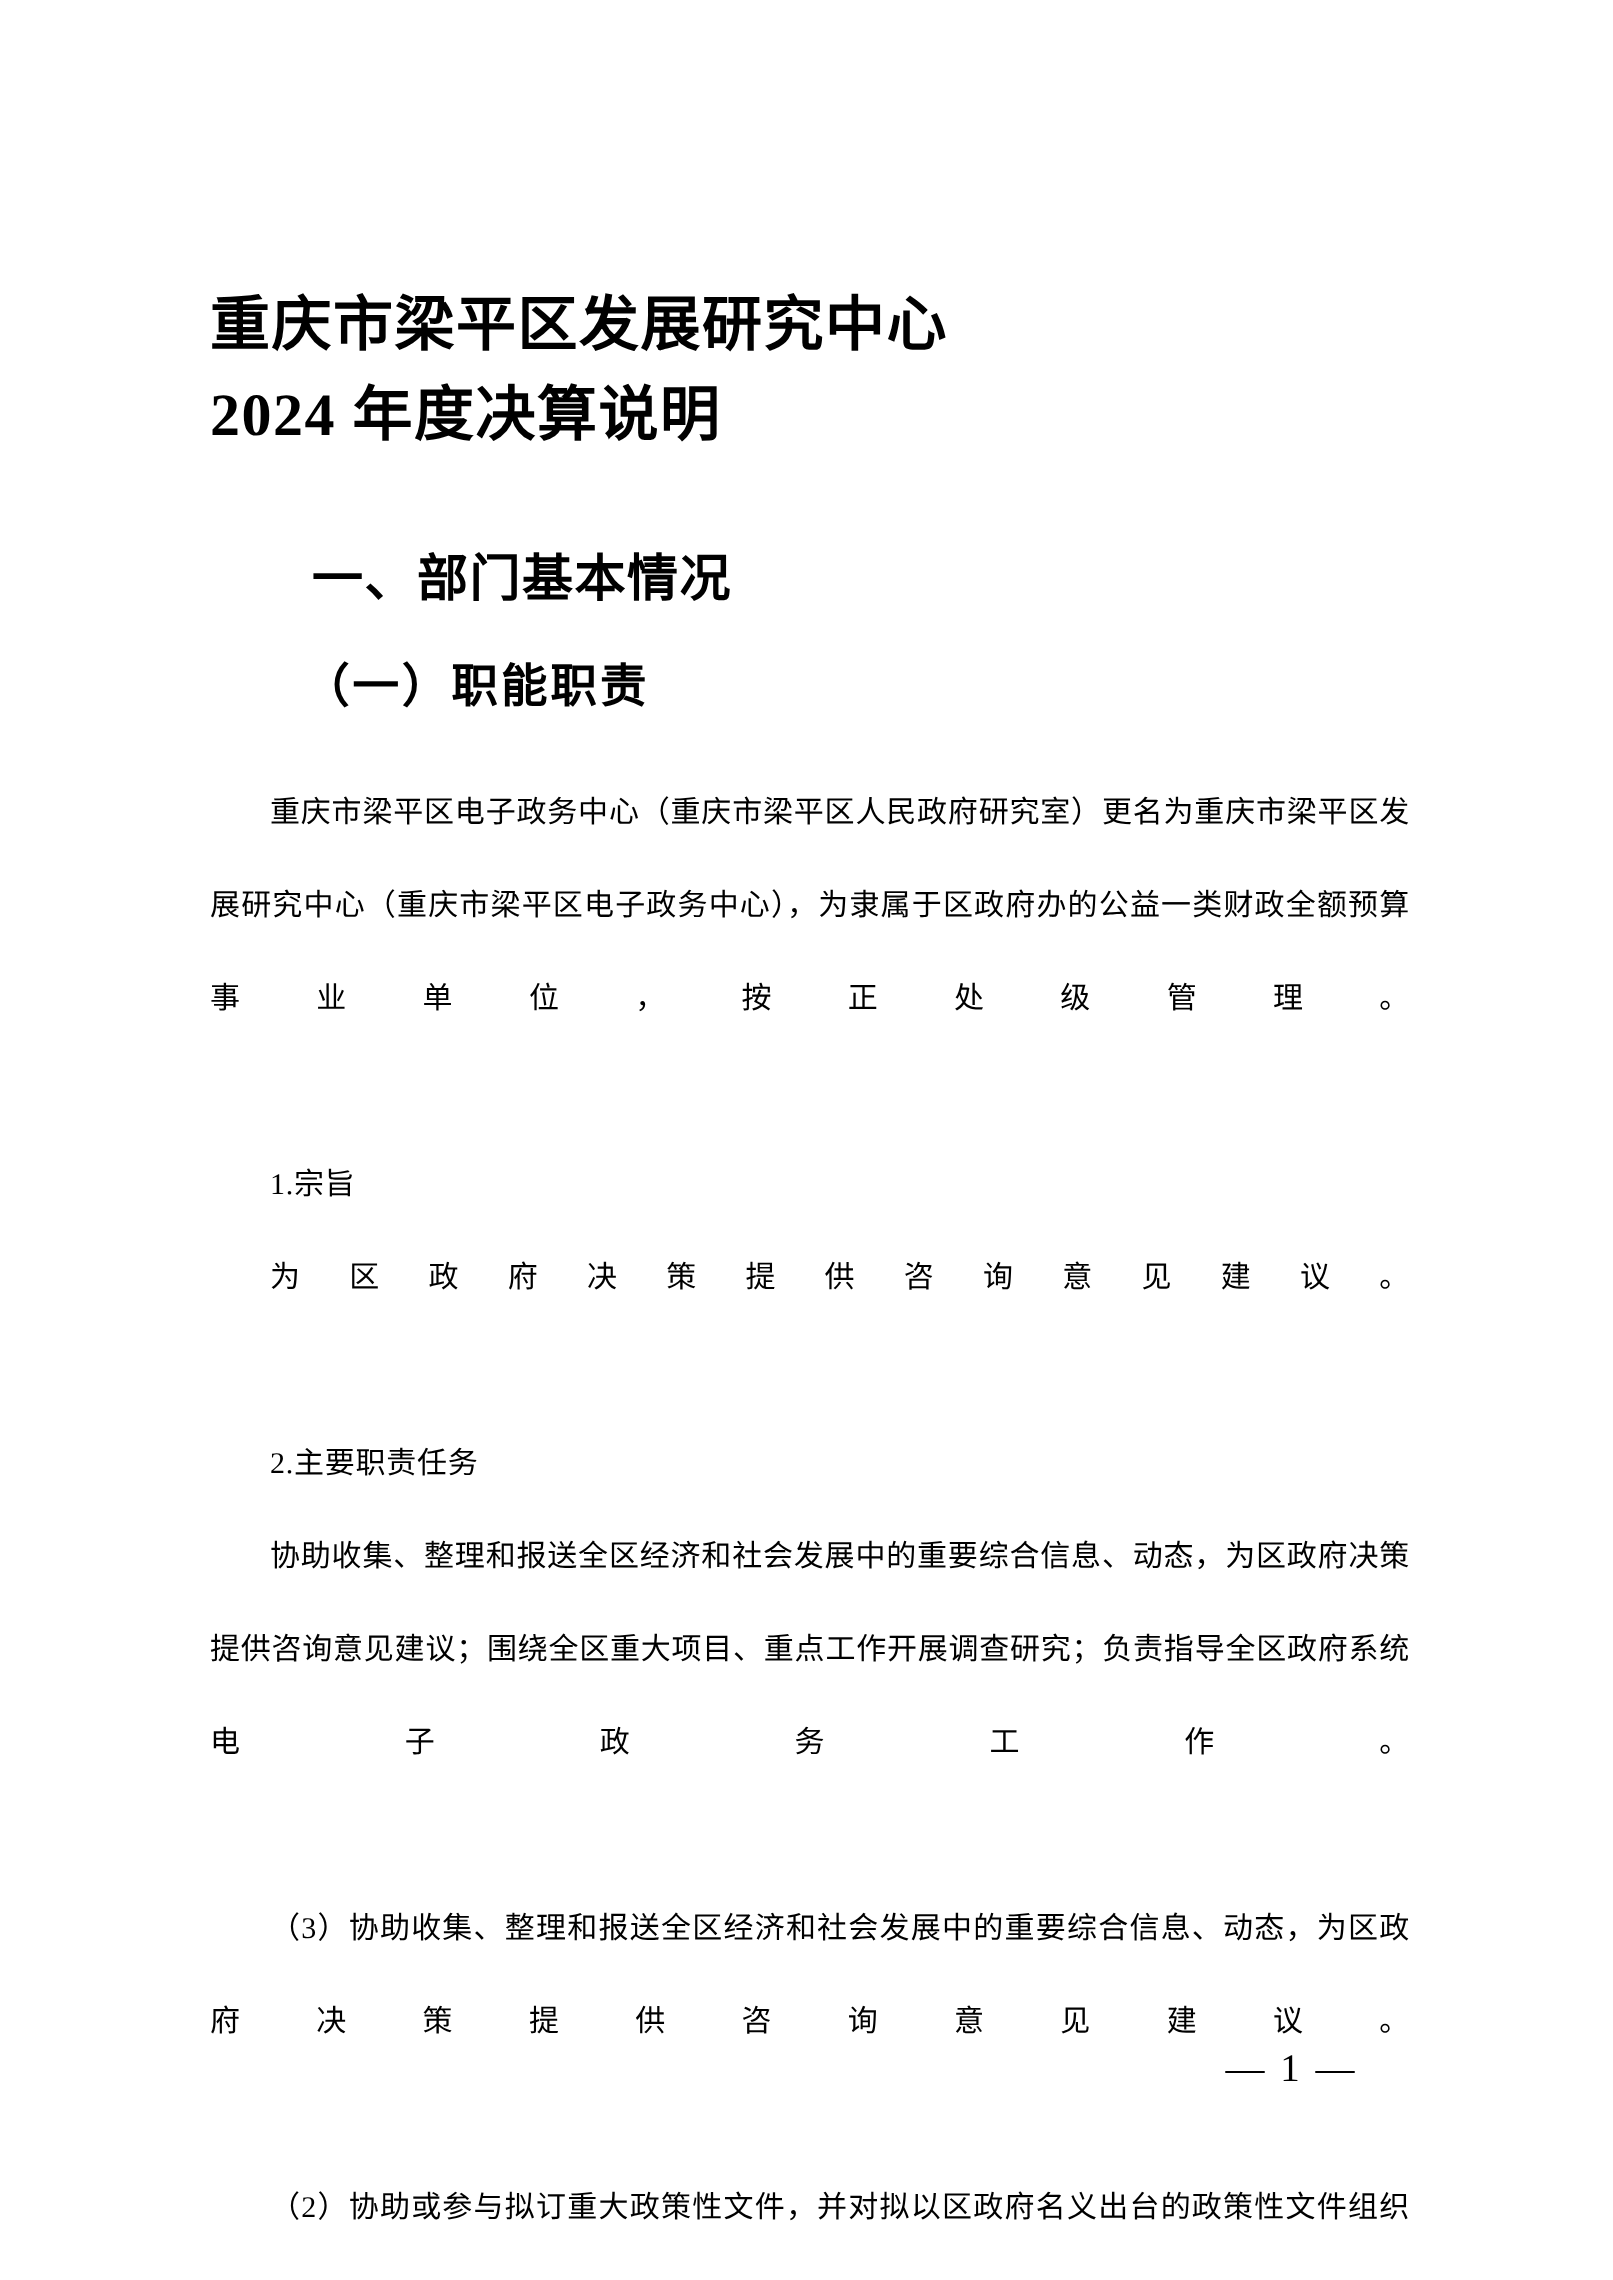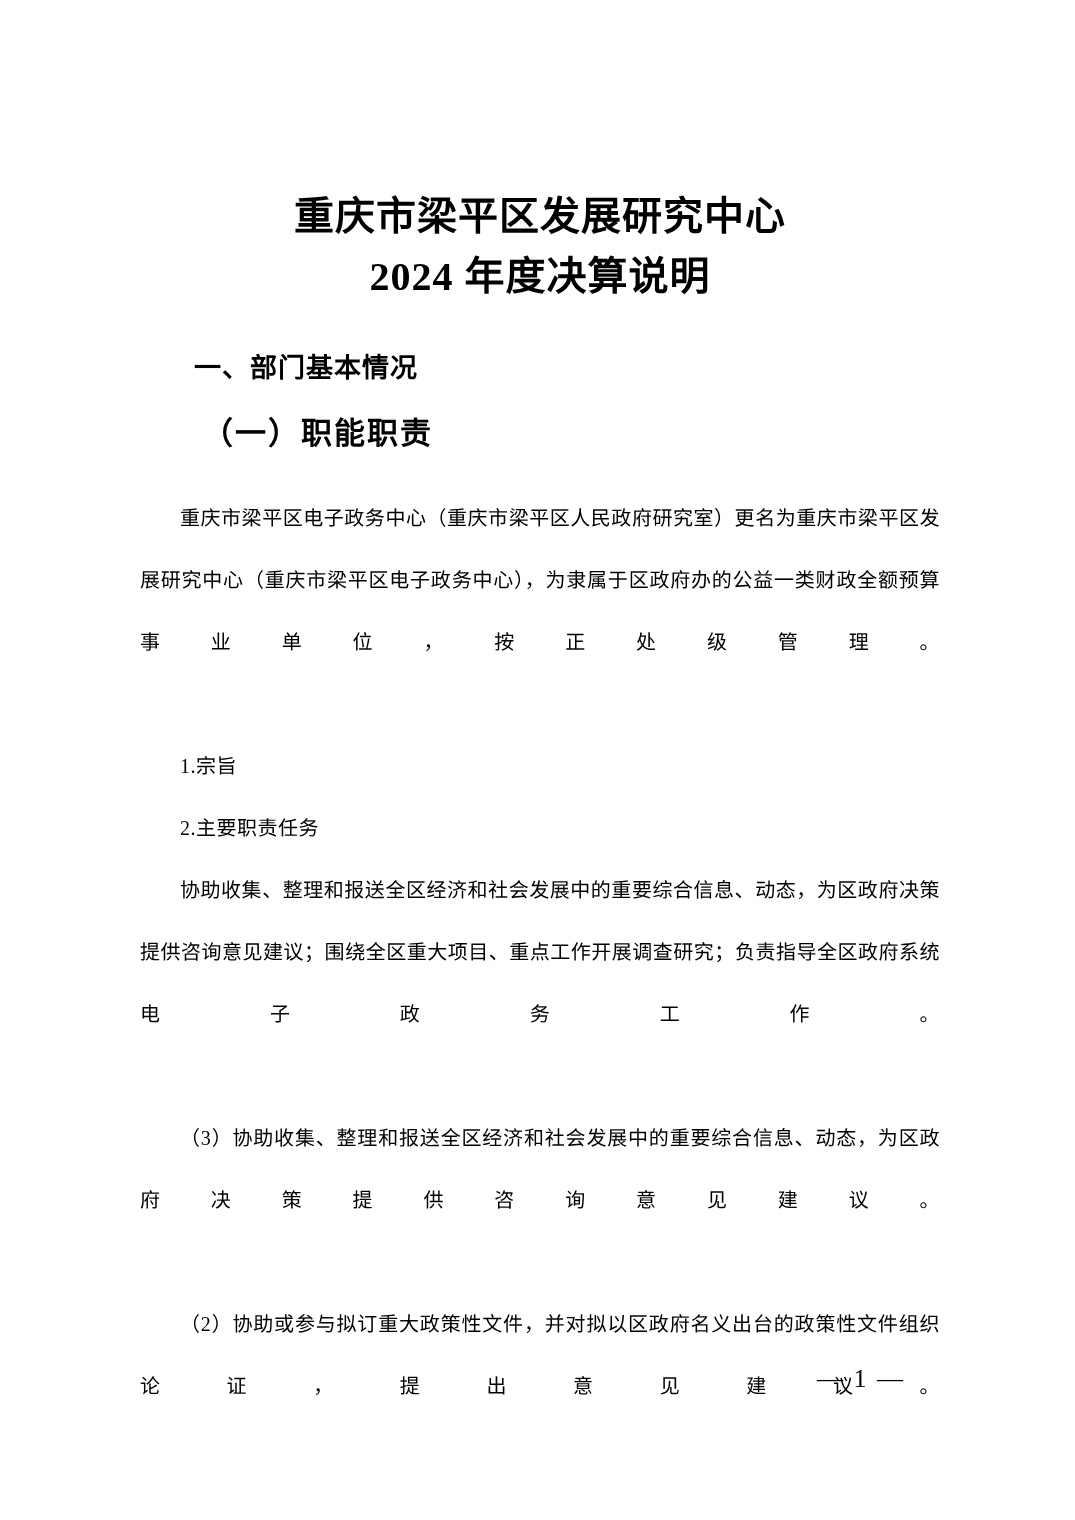--- a/index.html
+++ b/index.html
@@ -14,33 +14,32 @@
     background: #ffffff;
     color: #000000;
     overflow: hidden;
     font-family: "Liberation Serif", "DejaVu Serif", serif;
   }
   .content {
     padding: 0 135px 0 140px;
   }
   .doc-title {
     margin-top: 187px;
-    text-align: center;
     font-size: 40px;
     line-height: 60px;
     font-weight: bold;
     letter-spacing: 1px;
     font-family: "Liberation Serif", "DejaVu Serif", serif;
   }
   .doc-title .title-line {
     display: block;
   }
   .section-heading {
-    margin-top: 39px;
-    font-size: 27px;
+    margin-top: 57px;
+    font-size: 34px;
     line-height: 44px;
     font-weight: bold;
     text-indent: 2em;
     letter-spacing: 1px;
     font-family: "Liberation Sans", "DejaVu Sans", sans-serif;
   }
   .subsection-heading {
     margin-top: 16px;
     font-size: 31px;
     line-height: 44px;
@@ -89,20 +88,21 @@
       <span class="title-line">2024 年度决算说明</span>
     </h1>
 
     <h2 class="section-heading">一、部门基本情况</h2>
 
     <h3 class="subsection-heading">（一）职能职责</h3>
 
     <div class="body-text">
       <p class="para">重庆市梁平区电子政务中心（重庆市梁平区人民政府研究室）更名为重庆市梁平区发展研究中心（重庆市梁平区电子政务中心），为隶属于区政府办的公益一类财政全额预算事业单位，按正处级管理。</p>
       <p class="subhead">1.宗旨</p>
+      <p class="para">为区政府决策提供咨询意见建议。</p>
       <p class="subhead">2.主要职责任务</p>
       <p class="para">协助收集、整理和报送全区经济和社会发展中的重要综合信息、动态，为区政府决策提供咨询意见建议；围绕全区重大项目、重点工作开展调查研究；负责指导全区政府系统电子政务工作。</p>
       <p class="para">（3）协助收集、整理和报送全区经济和社会发展中的重要综合信息、动态，为区政府决策提供咨询意见建议。</p>
       <p class="para">（2）协助或参与拟订重大政策性文件，并对拟以区政府名义出台的政策性文件组织论证，提出意见建议。</p>
 
     </div>
 
   </div>
 
   <div class="footer-page-number">— 1 —</div>

